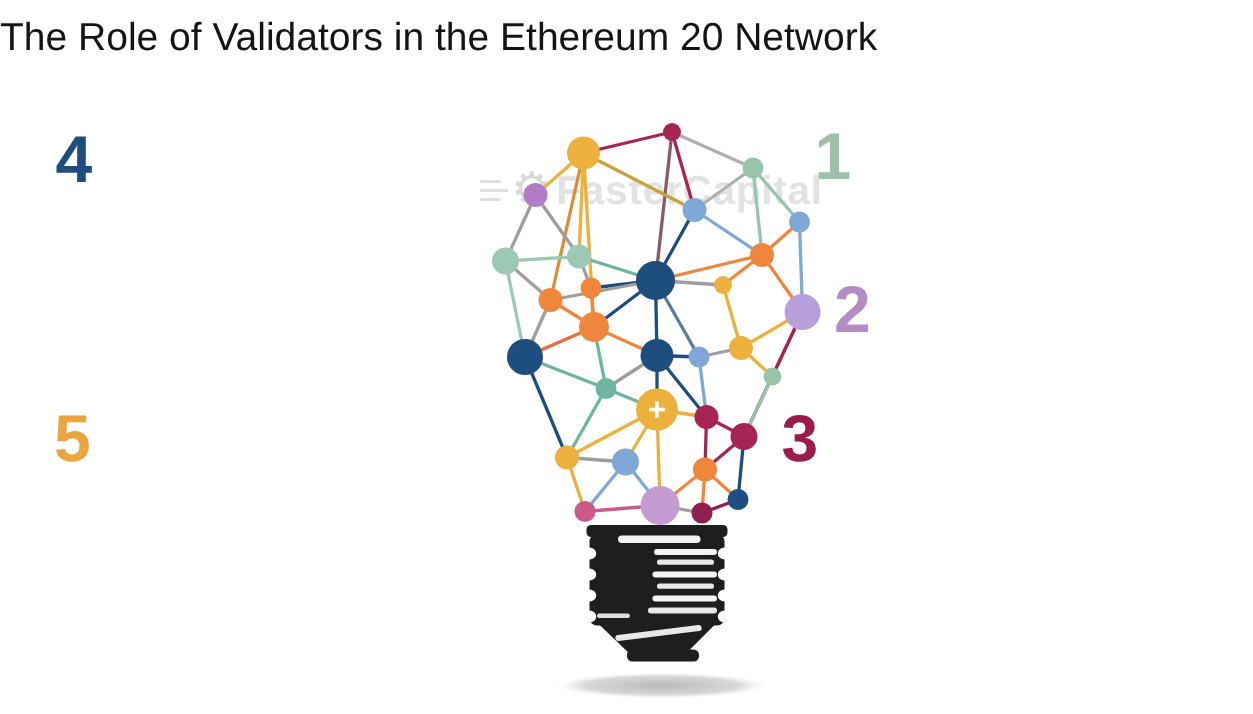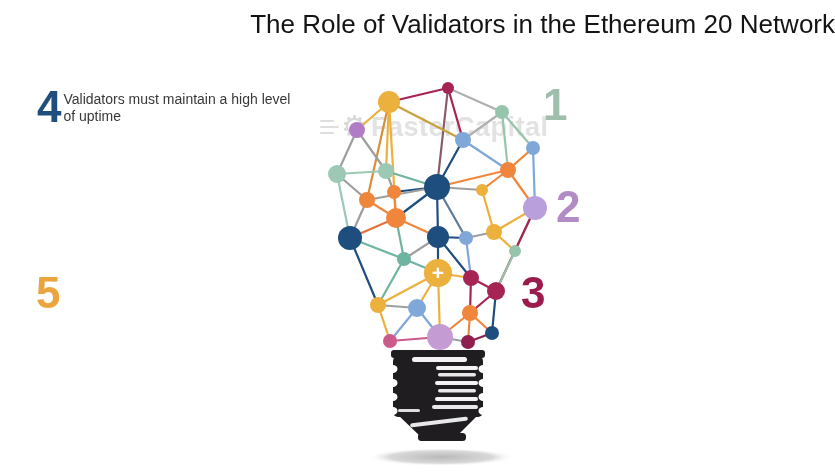--- a/index.html
+++ b/index.html
@@ -1,21 +1,21 @@
 <!DOCTYPE html>
 <html><head>
 <meta charset="utf-8">
 <style>
   html,body{margin:0;padding:0;background:#ffffff;}
   .stage{
     position:relative;width:835px;height:476px;background:#ffffff;
     font-family:"Liberation Sans",sans-serif;overflow:hidden;
   }
   .title{
-    position:absolute;top:9px;left:0;width:100%;text-align:right;
+    position:absolute;top:9px;left:0;width:100%;text-align:left;
     font-size:26px;color:#141414;z-index:3;
   }
   .item{position:absolute;display:flex;align-items:flex-start;z-index:3;}
   .num{font-size:44px;font-weight:bold;line-height:0.78;margin-right:3px;letter-spacing:-1px;}
   .txt{font-size:14px;line-height:17px;color:#383838;padding-top:1px;white-space:pre-line;}
   .pos-1{left:543px;top:88px;width:290px;}
   .pos-2{left:556px;top:190px;width:285px;}
   .pos-3{left:521px;top:276px;width:280px;}
   .pos-4{left:37px;top:90px;width:290px;}
   .pos-5{left:36px;top:276px;width:290px;}
@@ -198,20 +198,18 @@
     <span class="num" style="color: rgb(157, 191, 172);">1</span>
   </div>
   <div class="item pos-2">
     <span class="num" style="color: rgb(179, 140, 198);">2</span>
   </div>
   <div class="item pos-3">
     <span class="num" style="color: rgb(156, 27, 77);">3</span>
   </div>
   <div class="item pos-4">
     <span class="num" style="color: rgb(31, 78, 125);">4</span>
-    <span class="txt">Validators must maintain a high level
-of uptime</span>
   </div>
   <div class="item pos-5">
     <span class="num" style="color: rgb(235, 165, 62);">5</span>
   </div>
 
 </div>
 
 </body></html>

